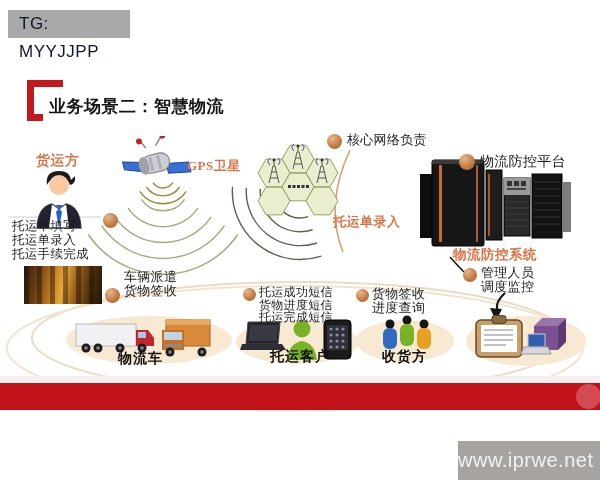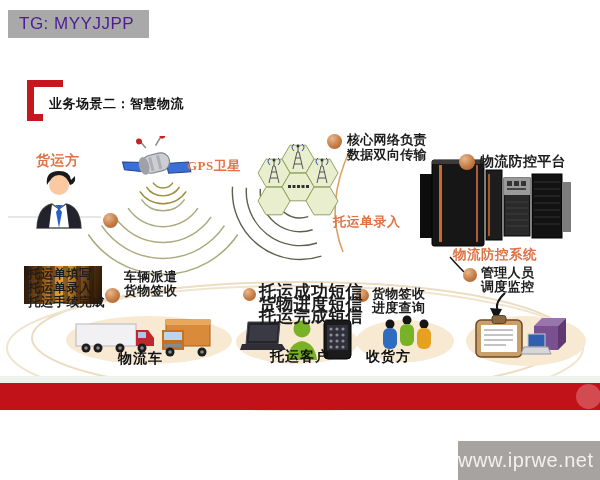--- a/index.html
+++ b/index.html
@@ -3,30 +3,30 @@
 <meta charset="utf-8">
 <style>
   html,body{margin:0;padding:0;background:#ffffff;}
   #stage{
     position:relative;width:600px;height:480px;overflow:hidden;
     background:#ffffff;
     font-family:"Liberation Sans","DejaVu Sans",sans-serif;
   }
   .abs{position:absolute;}
   .tg-box{
-    left:8px;top:10px;width:141px;height:28px;
-    background:#a9a9a9;color:#4c1d95;font-size:17px;
+    left:8px;top:10px;width:122px;height:28px;
+    background:#a9a9a9;color:#0f172a;font-size:17px;
     line-height:28px;padding-left:11px;box-sizing:border-box;letter-spacing:.5px;
   }
   .title-text{
-    left:49px;top:95px;font-size:13px;font-weight:700;color:#141414;letter-spacing:.5px;
+    left:49px;top:95px;font-size:17px;font-weight:700;color:#141414;letter-spacing:.5px;
   }
   .bracket{background:#c2181e;}
   .orange{color:#df7345;font-weight:700;font-size:13px;letter-spacing:.5px;}
-  .note{font-weight:700;color:#1c1c1c;font-size:12.5px;line-height:13px;letter-spacing:.3px;}
+  .note{font-weight:400;color:#1c1c1c;font-size:12.5px;line-height:13px;letter-spacing:.3px;}
   .note div{white-space:nowrap;}
   .caption{font-weight:700;color:#101010;font-size:14px;letter-spacing:1px;z-index:6;}
   .dot{
     border-radius:50%;z-index:5;
     background:radial-gradient(circle at 35% 30%, #e7b78d 0%, #c57c44 55%, #9f5c2c 100%);
   }
   .blob{background:#f7e9d2;border-radius:50%;z-index:2;}
   .icon-layer{z-index:3;}
   .txt{z-index:6;}
   .warehouse{
@@ -106,21 +106,21 @@
   <svg class="abs icon-layer" style="left:32px;top:168px;" width="54" height="62" viewBox="0 0 54 62">
     <path d="M15 17 q-2 -14 12 -14 q11 0 12 9 l4 -4 q1 8 -5 9 q-2 -7 -11 -7 q-9 0 -12 7 z" fill="#1a1a1a"></path>
     <circle cx="27" cy="17" r="10" fill="#fac9a2"></circle>
     <path d="M5 60 q1 -21 15 -24 l7 5 l7 -5 q14 3 15 24 z" fill="#ffffff" stroke="#555" stroke-width="1.3"></path>
     <path d="M5 60 q1 -21 15 -24 l-3 24 z" fill="#23232d"></path>
     <path d="M49 60 q-1 -21 -15 -24 l3 24 z" fill="#23232d"></path>
     <path d="M27 41 l-4 -4 h8 z" fill="#2a5fd0"></path>
     <path d="M27 40 l-3 4 l3 16 l3 -16 z" fill="#2a5fd0"></path>
   </svg>
 
-  <div class="abs note txt" style="left:28px;top:219px;line-height:14px;margin-top:48px;">
+  <div class="abs note txt" style="left:12px;top:219px;line-height:14px;">
     <div>托运单填写</div>
     <div>托运单录入</div>
     <div>托运手续完成</div>
   </div>
 
   <div class="abs dot" style="left:103px;top:213px;width:15px;height:15px;"></div>
 
   <div class="abs warehouse"></div>
 
   <svg class="abs icon-layer" style="left:120px;top:136px;" width="72" height="54" viewBox="0 0 72 54">
@@ -174,21 +174,20 @@
         <circle cx="0" cy="-11" r="1.5" fill="#333"></circle>
         <path d="M-4 -13 q-4 3 0 7 M4 -13 q4 3 0 7" stroke="#3a4a9f" stroke-width="1" fill="none"></path>
       </g>
     </g>
   </svg>
   <div class="abs orange txt" style="left:333px;top:213px;">托运单录入</div>
 
   <div class="abs dot" style="left:327px;top:134px;width:15px;height:15px;"></div>
   <div class="abs note txt" style="left:347px;top:133px;font-size:13px;line-height:14.5px;">
     <div>核心网络负责</div>
-    <div>数据双向传输</div>
   </div>
 
   <svg class="abs icon-layer" style="left:418px;top:152px;" width="156" height="100" viewBox="0 0 156 100">
     <rect x="2" y="22" width="12" height="64" fill="#0d0d0d"></rect>
     <rect x="14" y="8" width="52" height="86" rx="2" fill="#161616" stroke="#000" stroke-width="1"></rect>
     <rect x="14" y="8" width="52" height="4" fill="#3a3a3a"></rect>
     <rect x="21" y="13" width="3" height="77" fill="#c96a28"></rect>
     <rect x="58" y="13" width="2" height="77" fill="#b05a3a"></rect>
     <rect x="68" y="18" width="16" height="70" fill="#1d1d1d" stroke="#000" stroke-width="1"></rect>
     <rect x="70" y="22" width="2" height="62" fill="#a8552a"></rect>
@@ -257,21 +256,21 @@
     <rect x="90" y="16" width="18" height="8" fill="#bcd6e8"></rect>
     <rect x="90" y="28" width="18" height="3" fill="#8a8a8a"></rect>
     <circle cx="96" cy="36" r="4.5" fill="#1c1c1c"></circle>
       <circle cx="128" cy="36" r="4.5" fill="#1c1c1c"></circle>
     <circle cx="96" cy="36" r="1.8" fill="#888"></circle>
       <circle cx="128" cy="36" r="1.8" fill="#888"></circle>
   </svg>
   <div class="abs caption" style="left:118px;top:350px;">物流车</div>
 
   <div class="abs dot" style="left:243px;top:288px;width:13px;height:13px;"></div>
-  <div class="abs note txt" style="left:259px;top:286px;line-height:12.5px;font-size:17px;">
+  <div class="abs note txt" style="left:259px;top:286px;line-height:12.5px;font-size:12px;">
     <div>托运成功短信</div>
     <div>货物进度短信</div>
     <div>托运完成短信</div>
   </div>
   <svg class="abs icon-layer" style="left:240px;top:318px;" width="115" height="42" viewBox="0 0 115 42">
     <polygon points="8,4 40,4 38,26 6,26" fill="#24242a" stroke="#47474f" stroke-width="1"></polygon>
     <polygon points="10,7 38,7 36.5,23 8.5,23" fill="#3a3a44"></polygon>
     <polygon points="2,26 42,26 46,32 0,32" fill="#2e2e34"></polygon>
     <circle cx="62" cy="11" r="8.5" fill="#7ab227"></circle>
     <path d="M47 42 q2 -17 15 -19 q13 2 15 19 z" fill="#7ab227"></path>
@@ -300,21 +299,21 @@
     <div>进度查询</div>
   </div>
   <svg class="abs icon-layer" style="left:378px;top:314px;" width="58" height="38" viewBox="0 0 58 38">
     <circle cx="29" cy="6" r="4.5" fill="#151515"></circle>
     <rect x="22" y="10" width="14" height="22" rx="6" fill="#7ab227"></rect>
     <circle cx="12" cy="10" r="4.5" fill="#151515"></circle>
     <rect x="5" y="14" width="14" height="21" rx="6" fill="#2f6bbf"></rect>
     <circle cx="46" cy="10" r="4.5" fill="#151515"></circle>
     <rect x="39" y="14" width="14" height="21" rx="6" fill="#e8a020"></rect>
   </svg>
-  <div class="abs caption" style="left:366px;top:348px;text-align:center;">收货方</div>
+  <div class="abs caption" style="left:382px;top:348px;text-align:center;">收货方</div>
 
   <svg class="abs icon-layer" style="left:472px;top:314px;" width="100" height="46" viewBox="0 0 100 46">
     <rect x="4" y="6" width="46" height="37" rx="5" fill="#caa06a" stroke="#6b4a28" stroke-width="1.5"></rect>
     <rect x="20" y="1.5" width="14" height="8" rx="2.5" fill="#8a6a40" stroke="#5c4325" stroke-width="1"></rect>
     <rect x="9" y="11" width="36" height="27" fill="#ffffff"></rect>
     <g stroke="#9a9a9a" stroke-width="1.2">
       <line x1="12" y1="16" x2="41" y2="16"></line>
         <line x1="12" y1="21" x2="41" y2="21"></line>
       <line x1="12" y1="26" x2="41" y2="26"></line>
         <line x1="12" y1="31" x2="34" y2="31"></line>

